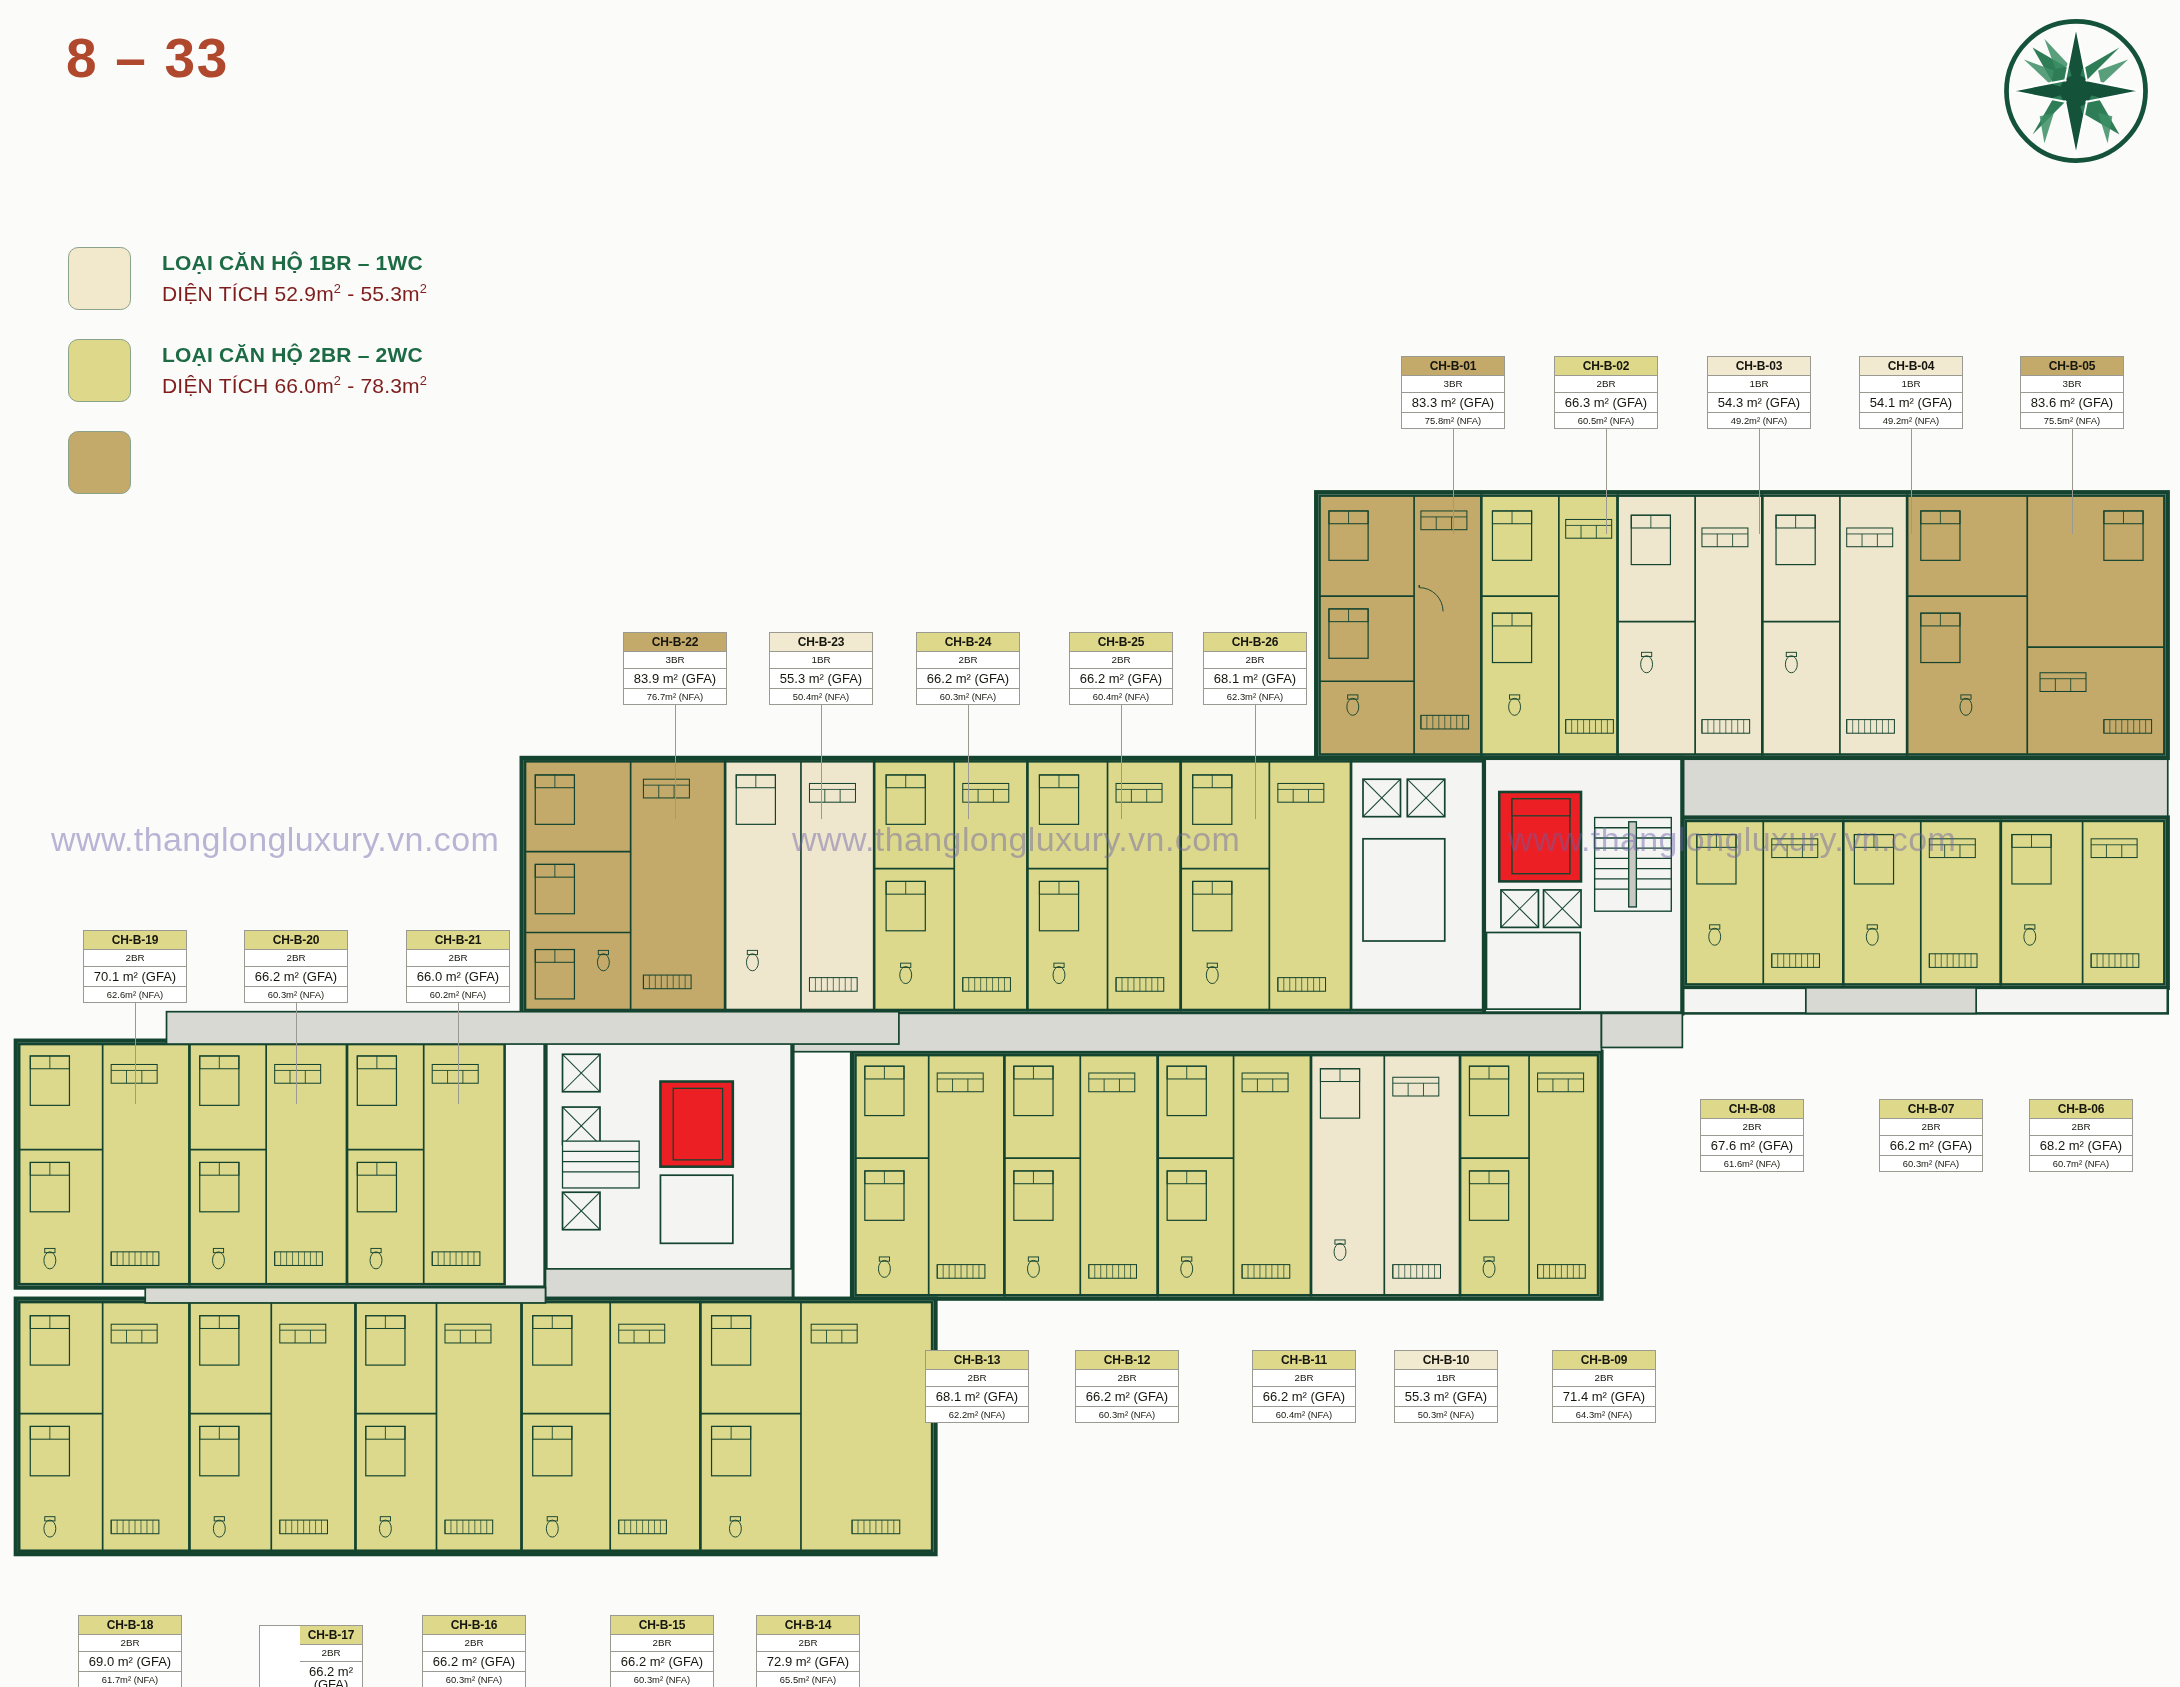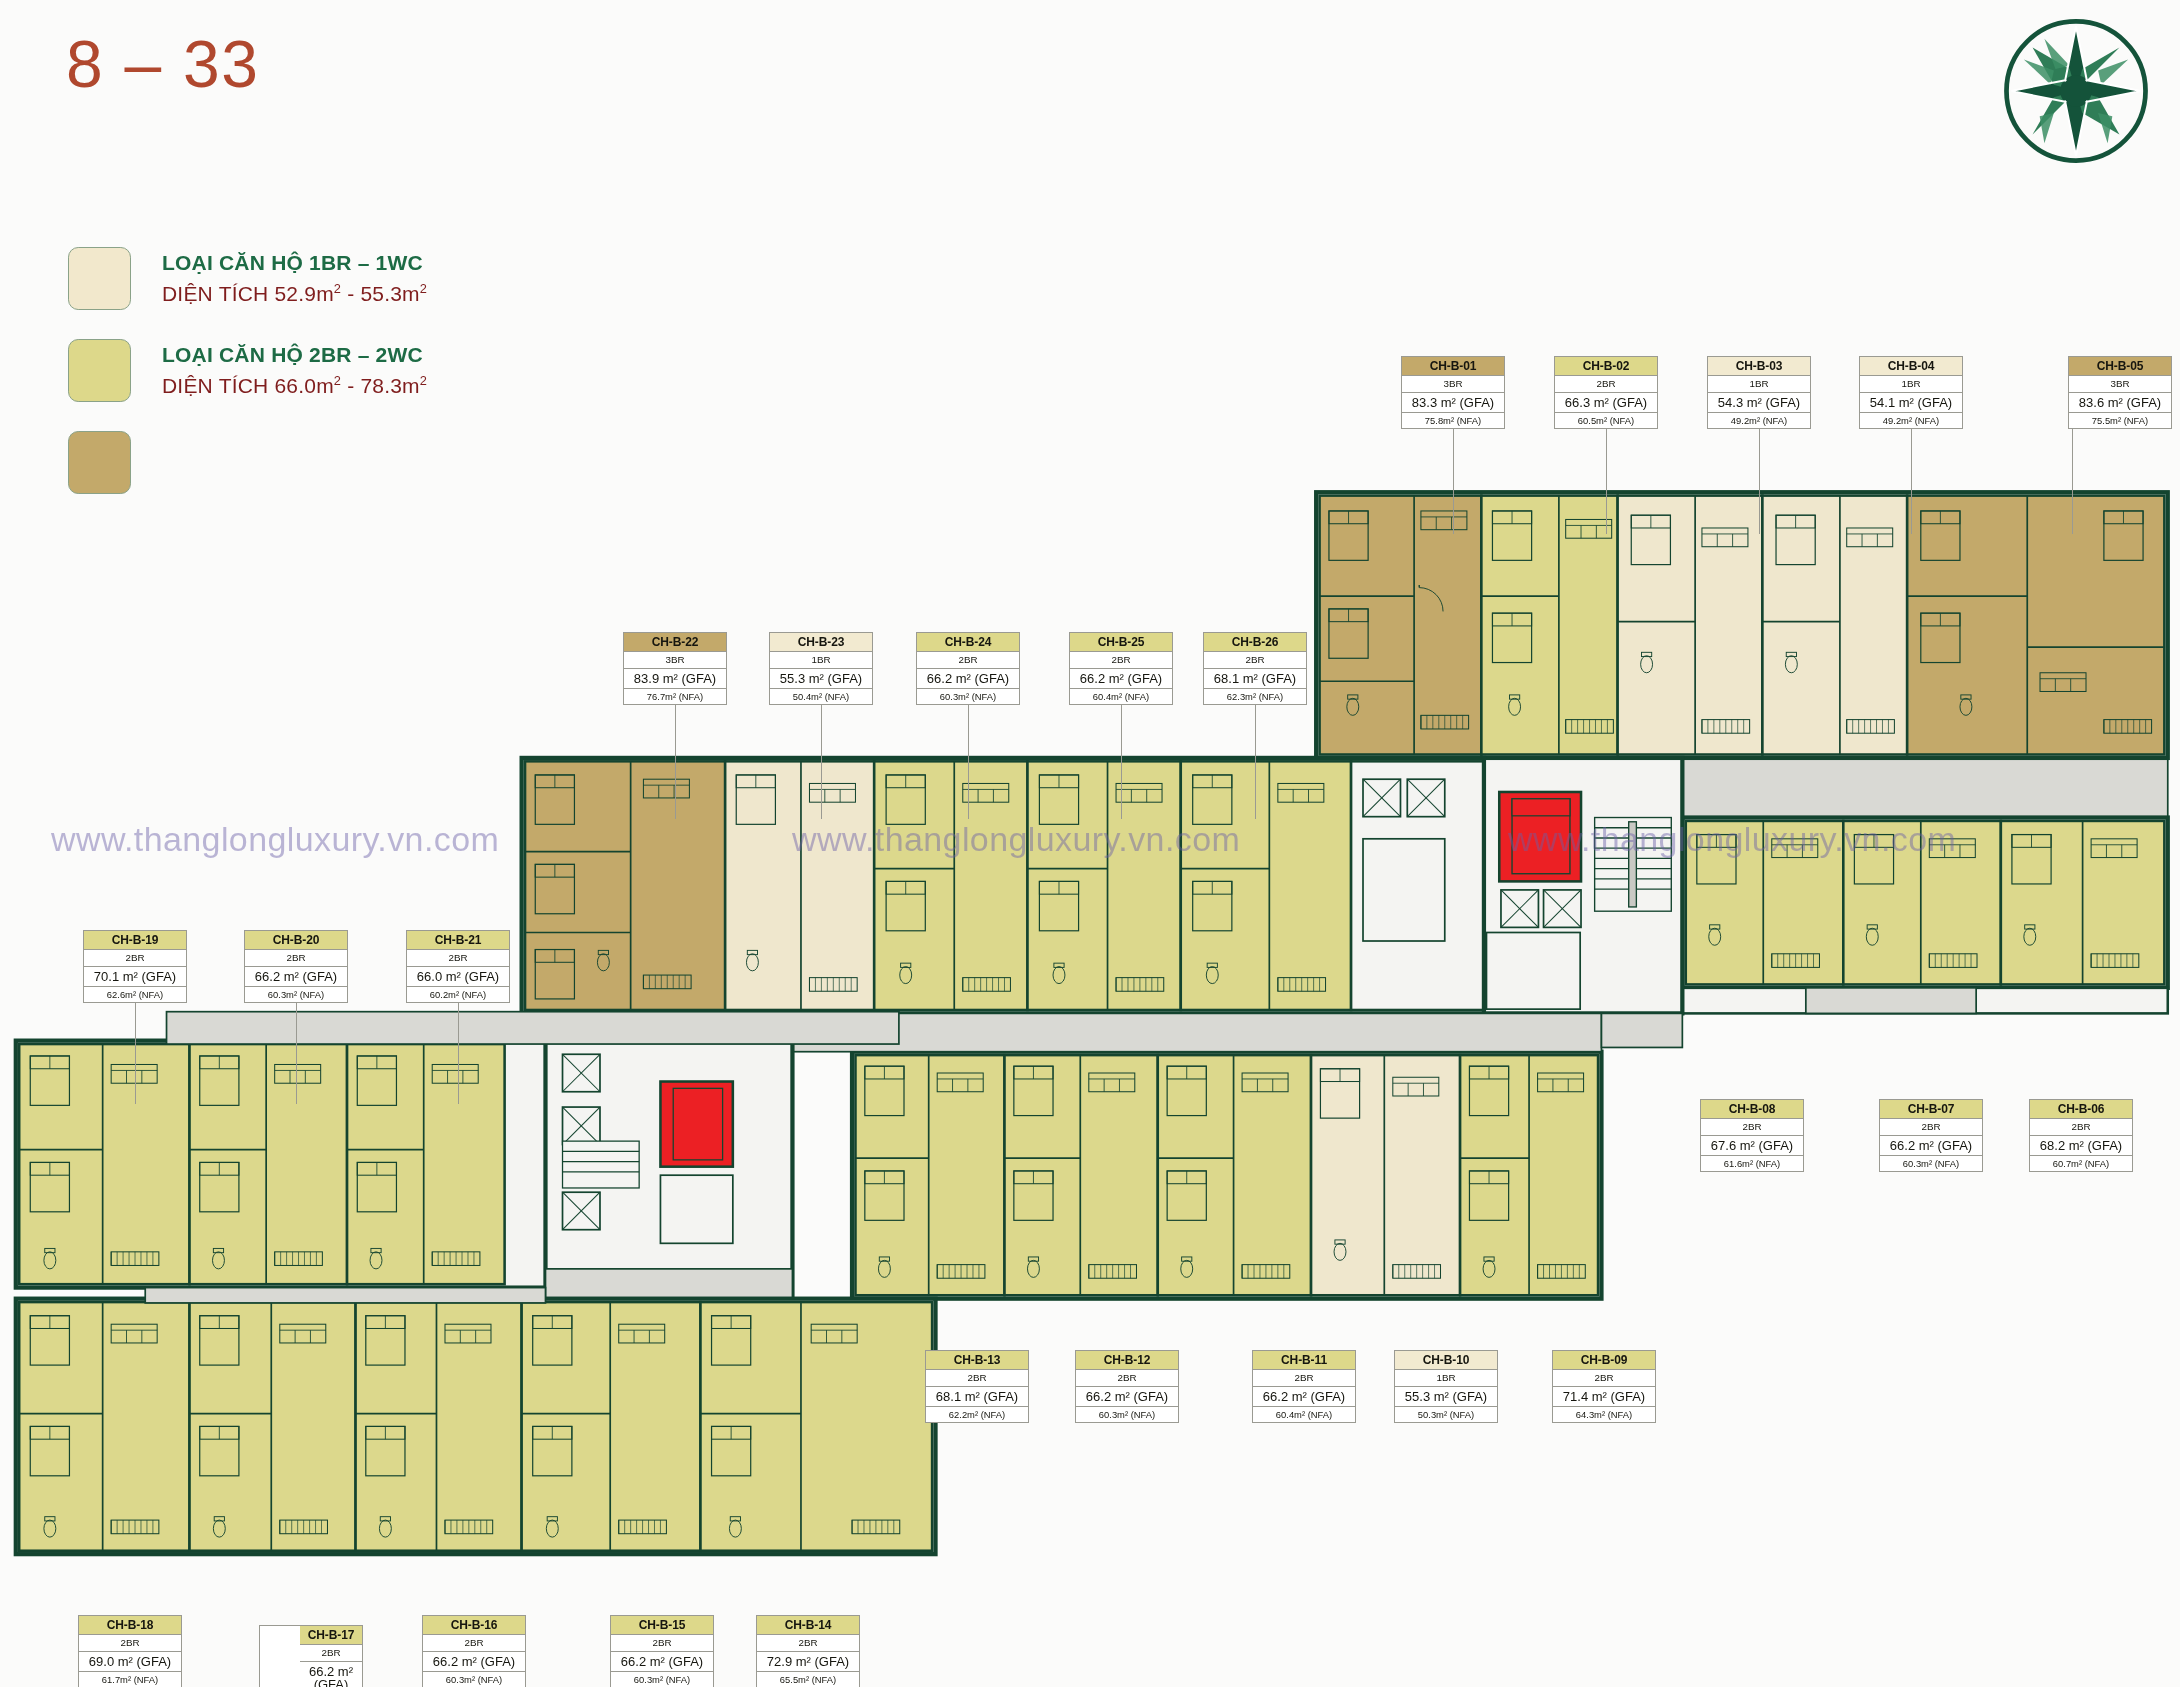--- a/index.html
+++ b/index.html
@@ -12,21 +12,21 @@
   }
   #stage { position: relative; width: 2181px; height: 1687px; background: #fbfbfa; }
 
   
   .title-block { position: absolute; left: 66px; top: 25.6px; }
   .title-l1 {
     font-size: 55px; font-weight: bold; color: #b0482e;
     letter-spacing: 0.4px; line-height: 1.08;
   }
   .title-l2 {
-    font-size: 66px; font-weight: normal; color: #b0482e;
+    font-size: 55px; font-weight: bold; color: #b0482e;
     letter-spacing: 1.7px; line-height: 1.18;
   }
 
   
   .legend { position: absolute; left: 68px; top: 247px; }
   .legend-row { display: flex; align-items: center; margin-bottom: 29px; }
   .swatch {
     width: 63px; height: 63px; border-radius: 10.2px;
     border: 1.3px solid #8aa288; flex: 0 0 auto;
   }
@@ -557,21 +557,21 @@
         <div class="t-nfa">49.2m² (NFA)</div>
       </div>
       <div class="leader" style="left: 1911px; top: 419px; height: 115px;"></div>
       <div class="tag type1" style="left: 1859px; top: 356px;">
         <div class="t-code">CH-B-04</div>
         <div class="t-br">1BR</div>
         <div class="t-gfa">54.1 m² (GFA)</div>
         <div class="t-nfa">49.2m² (NFA)</div>
       </div>
       <div class="leader" style="left: 2072px; top: 419px; height: 115px;"></div>
-      <div class="tag type3" style="left: 2020px; top: 356px; margin-left: 48px;">
+      <div class="tag type3" style="left: 2020px; top: 356px;">
         <div class="t-code">CH-B-05</div>
         <div class="t-br">3BR</div>
         <div class="t-gfa">83.6 m² (GFA)</div>
         <div class="t-nfa">75.5m² (NFA)</div>
       </div>
       <div class="leader" style="left: 675px; top: 695px; height: 124px;"></div>
       <div class="tag type3" style="left: 623px; top: 632px;">
         <div class="t-code">CH-B-22</div>
         <div class="t-br">3BR</div>
         <div class="t-gfa">83.9 m² (GFA)</div>

